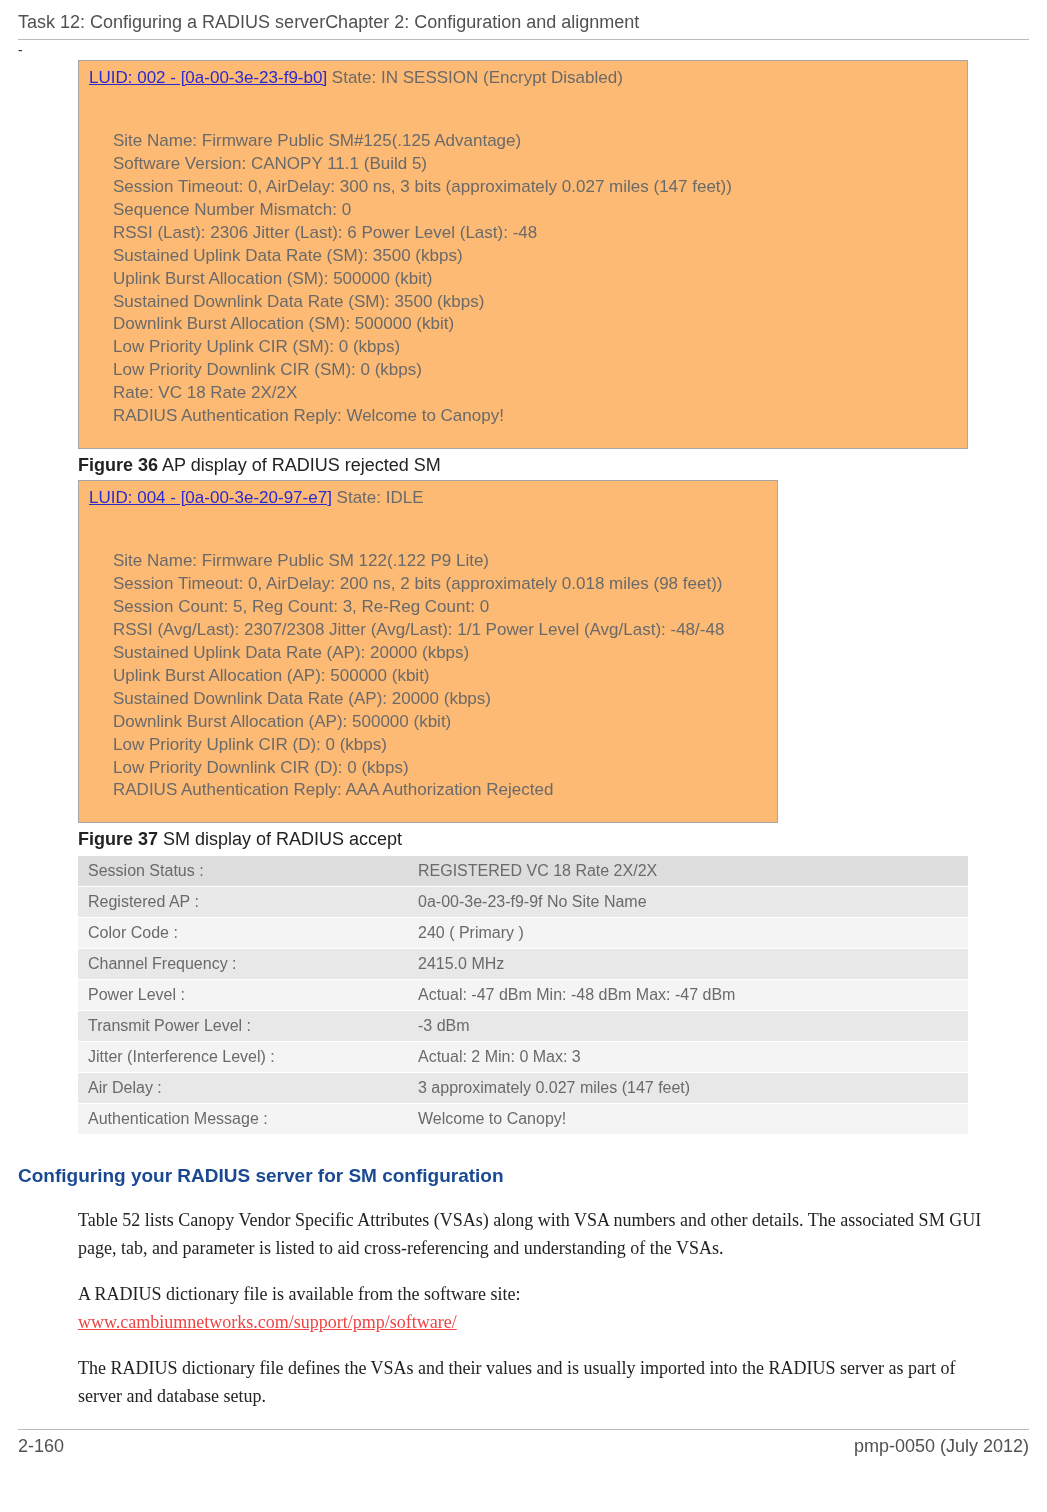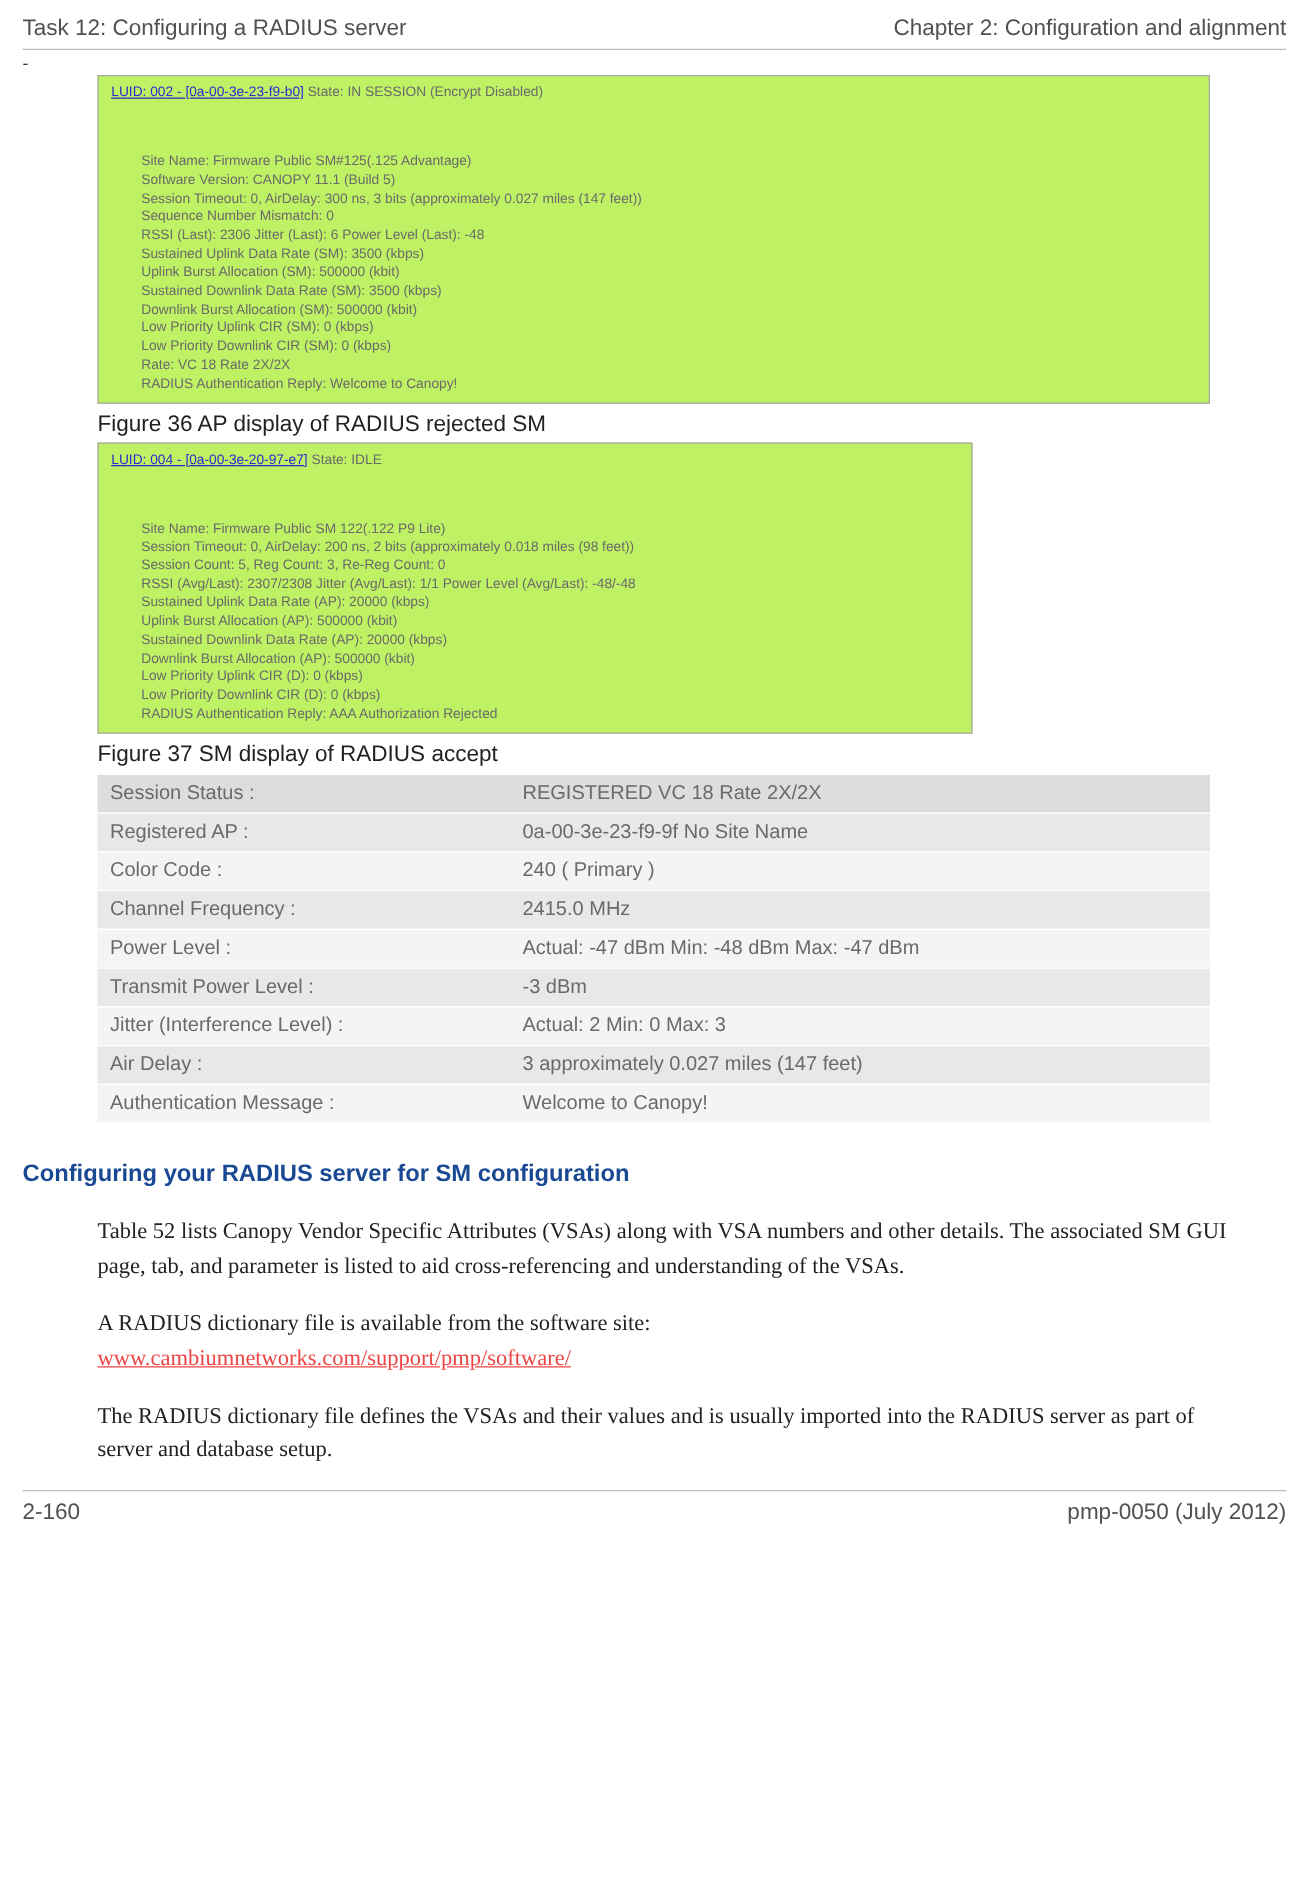--- a/index.html
+++ b/index.html
@@ -6,40 +6,40 @@
   body {
     width: 1047px;
     height: 1512px;
     background: #fff;
     font-family: Verdana, Geneva, sans-serif;
     font-size: 16px;
     color: #222;
     position: relative;
     padding: 12px 18px 0 18px;
   }
-  .topbar { display: flex; justify-content: space-between; font-size: 18px; color: #515151; margin-bottom: 6px; }
+  .topbar { display: flex; justify-content: flex-start; font-size: 18px; color: #515151; margin-bottom: 6px; }
   .hr { border: none; border-top: 1px solid #bcbcbc; margin-bottom: 2px; }
   .dash { font-size: 14px; color:#333; margin-bottom: 2px; }
   .content { padding-left: 60px; padding-right: 32px; }
   .shot-box {
     border: 1px solid #a6a6a6;
-    background: #bef264;
-    padding: 6px 10px 7px 10px;
+    background: #fdba74;
+    padding: 6px 10px 20px 10px;
     margin-bottom: 6px;
     font-family: Arial, sans-serif;
-    font-size: 11px;
+    font-size: 17px;
     color: #6a6a6a;
     line-height: 1.35;
     width: 890px;
   }
   .shot-box .luid-link { color: #2a2acf; text-decoration: underline; }
   .shot-box .state { color: #6a6a6a; }
   .shot-box .indent { padding-left: 24px; margin-top: 40px; }
   .fig-caption { font-size: 18px; margin: 6px 0 4px 0; }
-  .fig-caption .fb { font-weight: normal; }
+  .fig-caption .fb { font-weight: bold; }
   .status-table {
     width: 890px;
     border-collapse: collapse;
     font-family: Arial, sans-serif;
     font-size: 16px;
     margin-top: 6px;
     margin-bottom: 30px;
   }
   .status-table tr { background: #f4f4f4; }
   .status-table tr.alt { background: #e8e8e8; }

